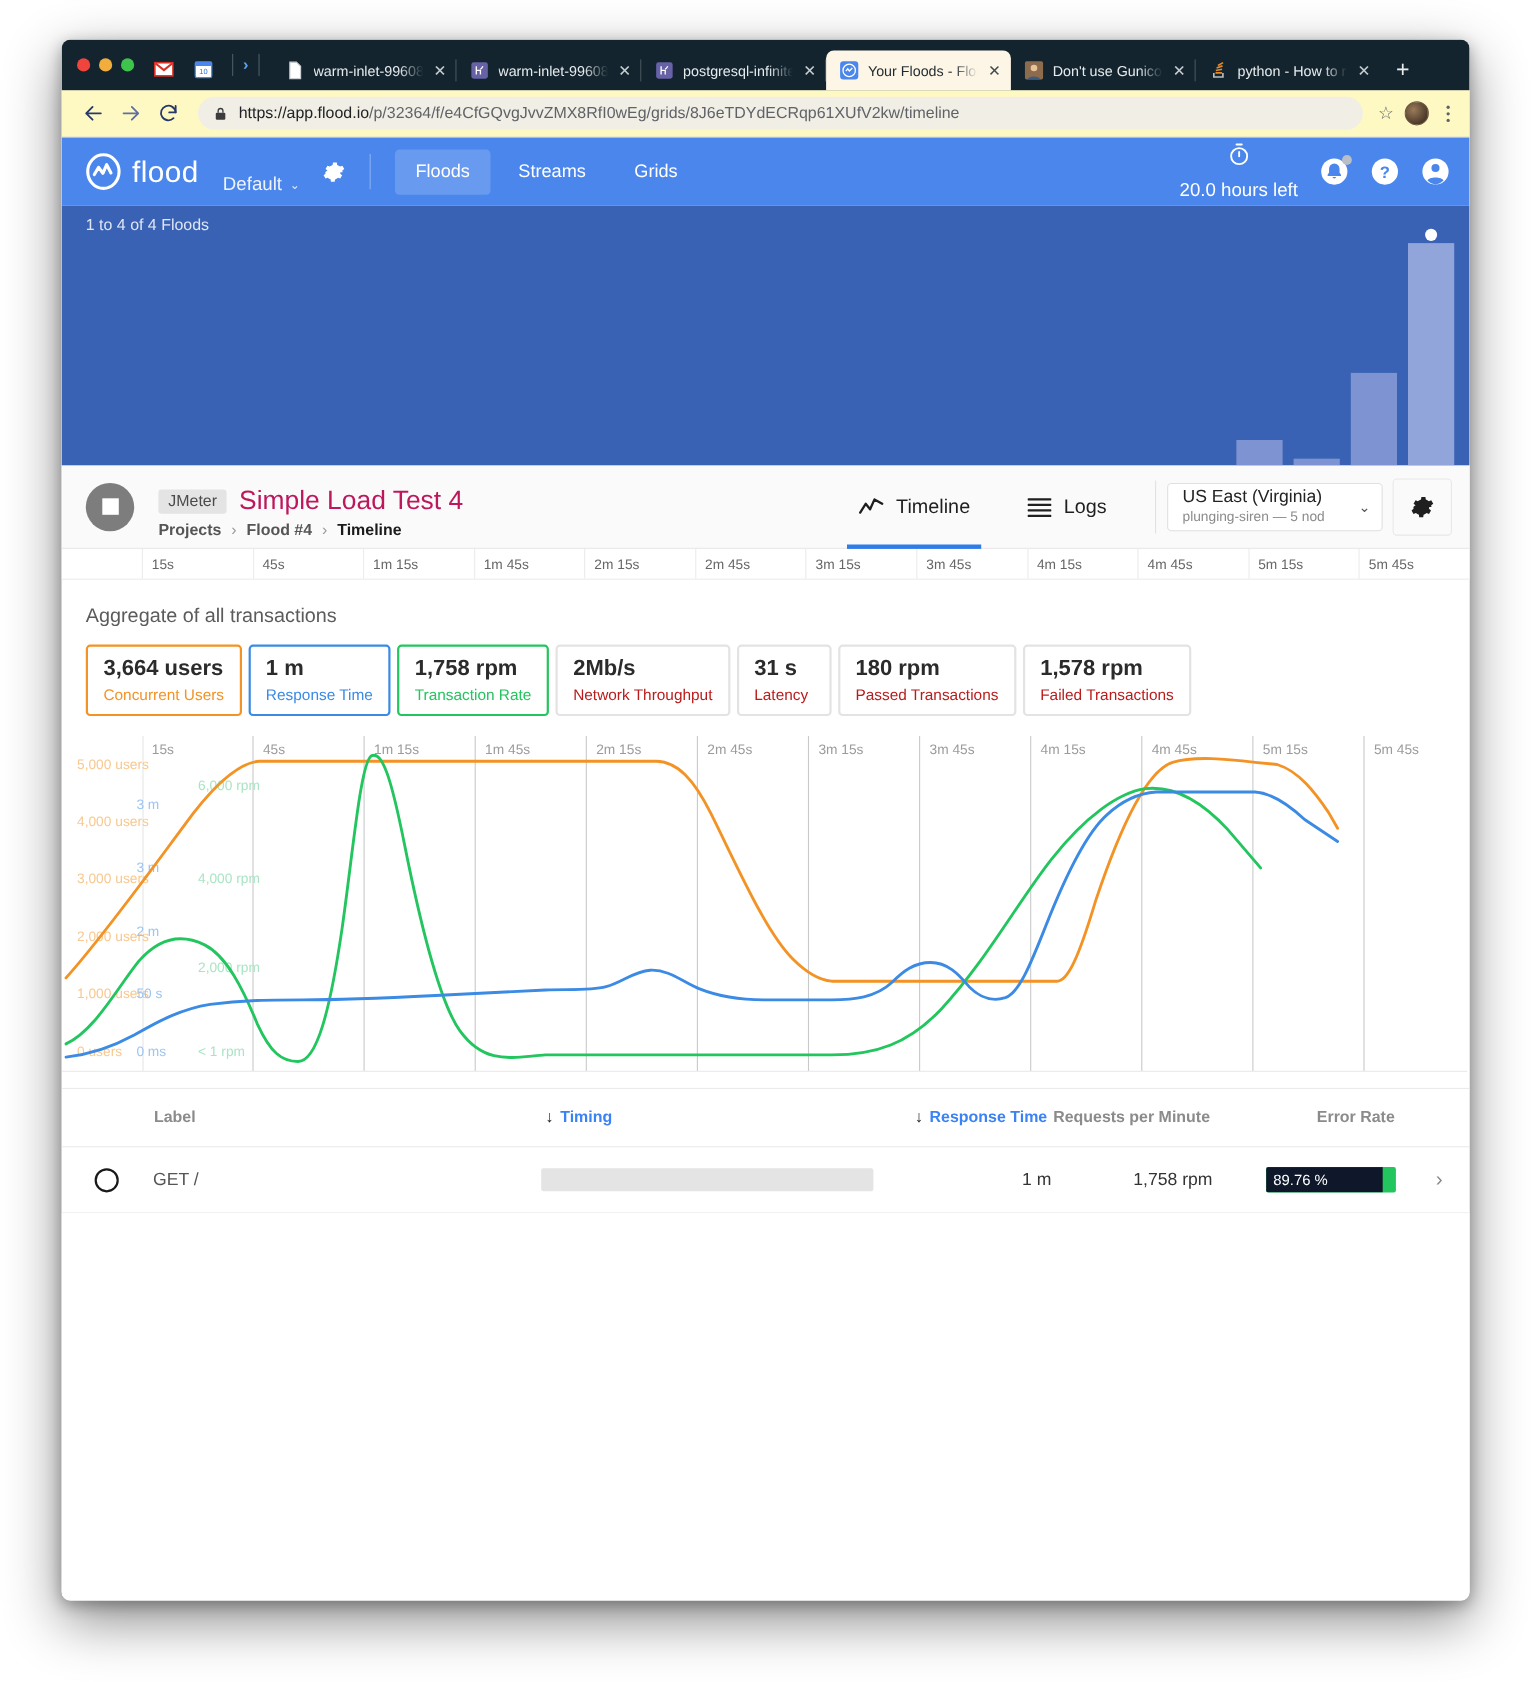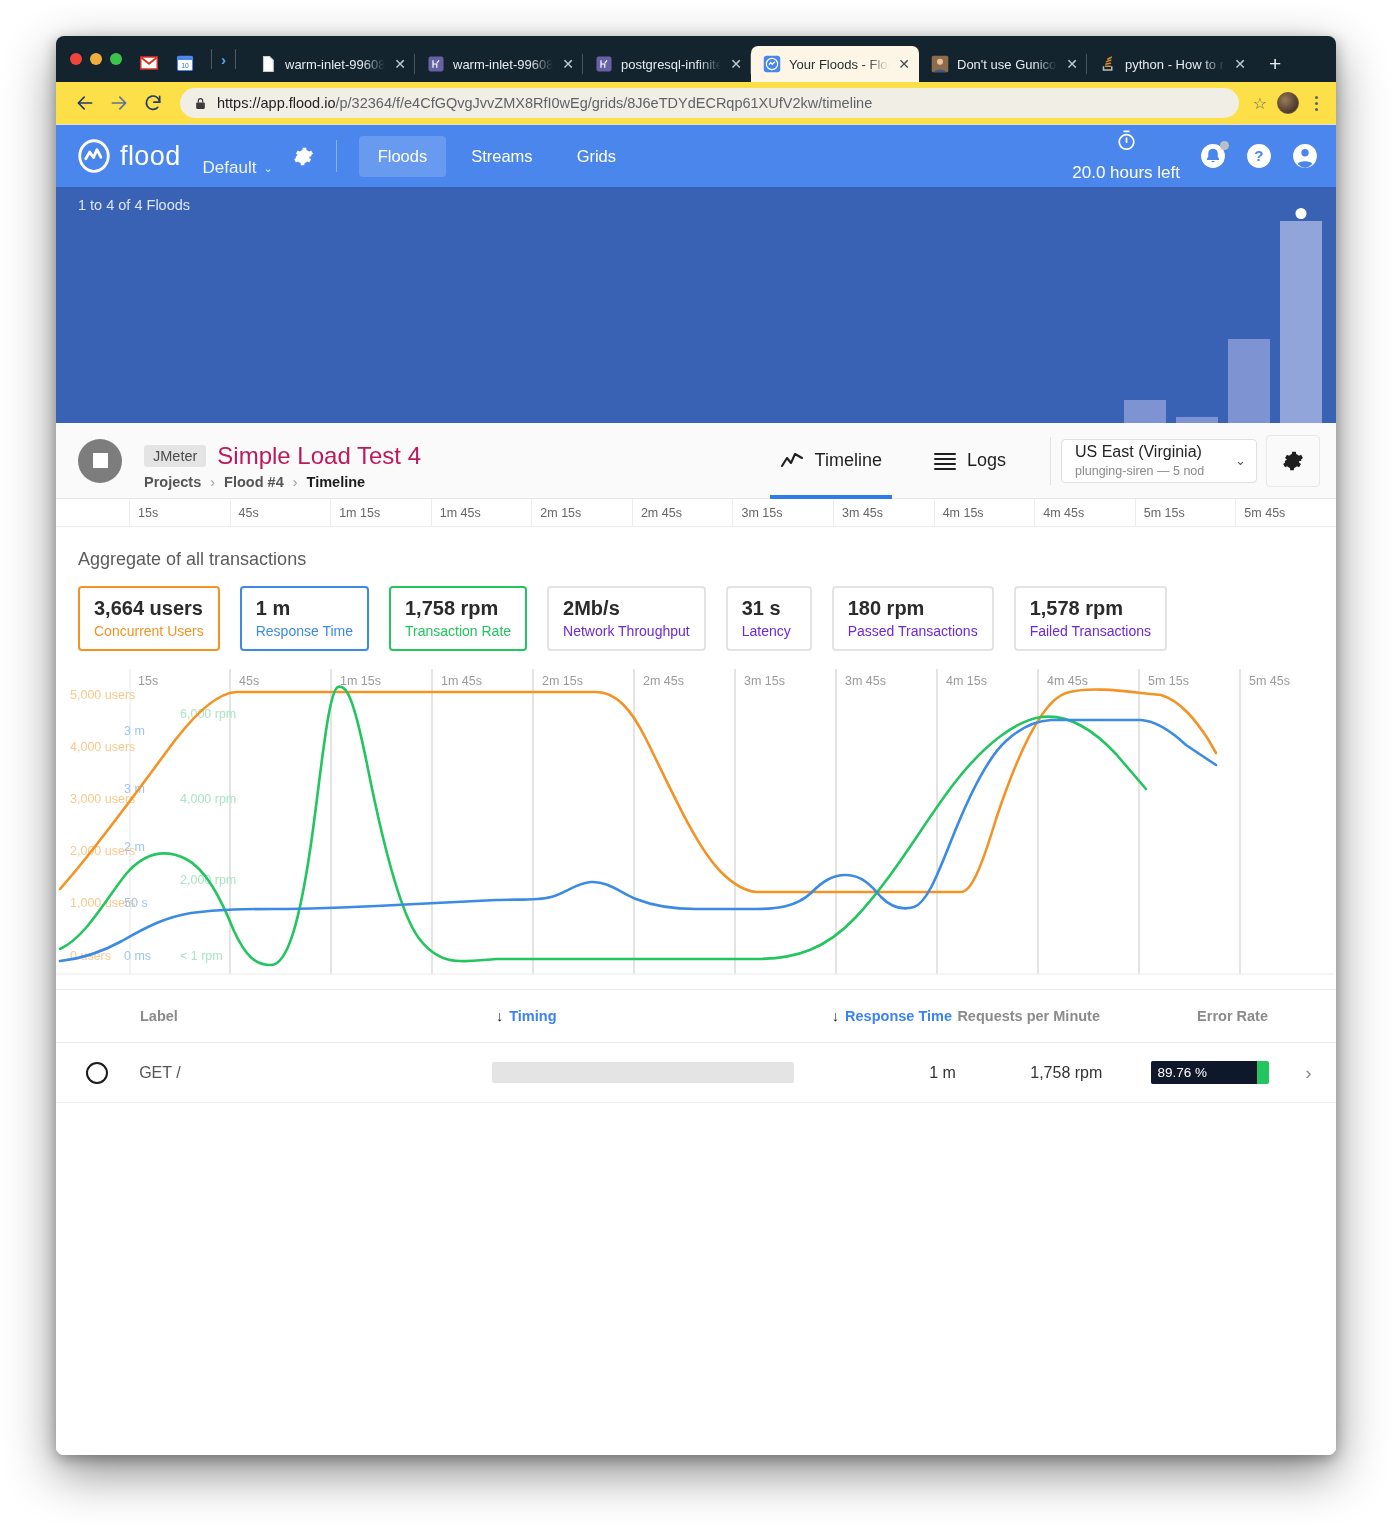--- a/index.html
+++ b/index.html
@@ -61,21 +61,21 @@
     flex: 1; min-width: 0;
     white-space: nowrap; overflow: hidden;
     mask-image: linear-gradient(to right, #000 78%, transparent 100%);
     -webkit-mask-image: linear-gradient(to right, #000 78%, transparent 100%);
   }
   .tab .tab-close { font-size: 14px; opacity: .85; width: 14px; text-align: center; }
   .tab .tab-sep { position: absolute; right: 0; top: 8px; height: 20px; width: 1px; background: rgba(255,255,255,.22); }
   .newtab { color: #e6ebee; font-size: 21px; padding: 0 14px; height: 36px; display: flex; align-items: center; }
   
   .omnibox {
-    height: 43px; background: #fde047;
+    height: 43px; background: #fef9c3;
     display: flex; align-items: center; gap: 0;
     padding: 0 12px;
     border-bottom: 1px solid #e2ded3;
   }
   .navbtn { width: 34px; height: 34px; display: flex; align-items: center; justify-content: center; color: #283a6b; }
   .urlbar {
     flex: 1; height: 30px; background: #f1eee6; border-radius: 16px;
     display: flex; align-items: center; gap: 10px;
     padding: 0 14px; margin: 0 10px;
     font-size: 14.5px; color: #3c3c3c;
@@ -147,27 +147,27 @@
   .region-sub { font-size: 12.5px; color: #8b8b8b; white-space: nowrap; overflow: hidden; text-overflow: clip; }
   .gear-box { width: 54px; height: 52px; border: 1px solid #e8e8e8; border-radius: 4px; display: flex; align-items: center; justify-content: center; margin-left: 9px; }
   
   .ruler { height: 28px; display: flex; border-bottom: 1px solid #ececec; background: #fff; }
   .ruler .pad { width: 74px; border-right: 1px solid #ececec; }
   .rcell { flex: 1; border-right: 1px solid #ececec; font-size: 12.5px; color: #666; padding: 7px 0 0 8px; }
   .rcell:last-child { border-right: none; }
   
   .agg { padding: 22px 0 0 22px; }
   .agg-title { font-size: 18px; color: #5b5b5b; }
-  .cards { display: flex; gap: 20px; margin-top: 16px; }
+  .cards { display: flex; gap: 6px; margin-top: 16px; }
   .card {
     border: 2px solid #e3e3e3; border-radius: 4px;
     padding: 9px 14px 10px 14px; min-width: 86px;
   }
   .card .v { font-size: 20px; font-weight: bold; color: #2b2b2b; }
-  .card .k { font-size: 14px; color: #6d28d9; margin-top: 3px; }
+  .card .k { font-size: 14px; color: #b91c1c; margin-top: 3px; }
   .card.orange { border-color: #f39325; }
   .card.orange .k { color: #f39325; }
   .card.blue { border-color: #3b8ae4; }
   .card.blue .k { color: #3b8ae4; }
   .card.green { border-color: #22c55e; }
   .card.green .k { color: #22c55e; }
   
   .chartwrap { position: relative; height: 320px; margin-top: 18px; }
   .chart-svg { position: absolute; inset: 0; width: 1278px; height: 320px; }
   .axis-lab { font-size: 12.5px; font-family: "Liberation Sans", sans-serif; }

